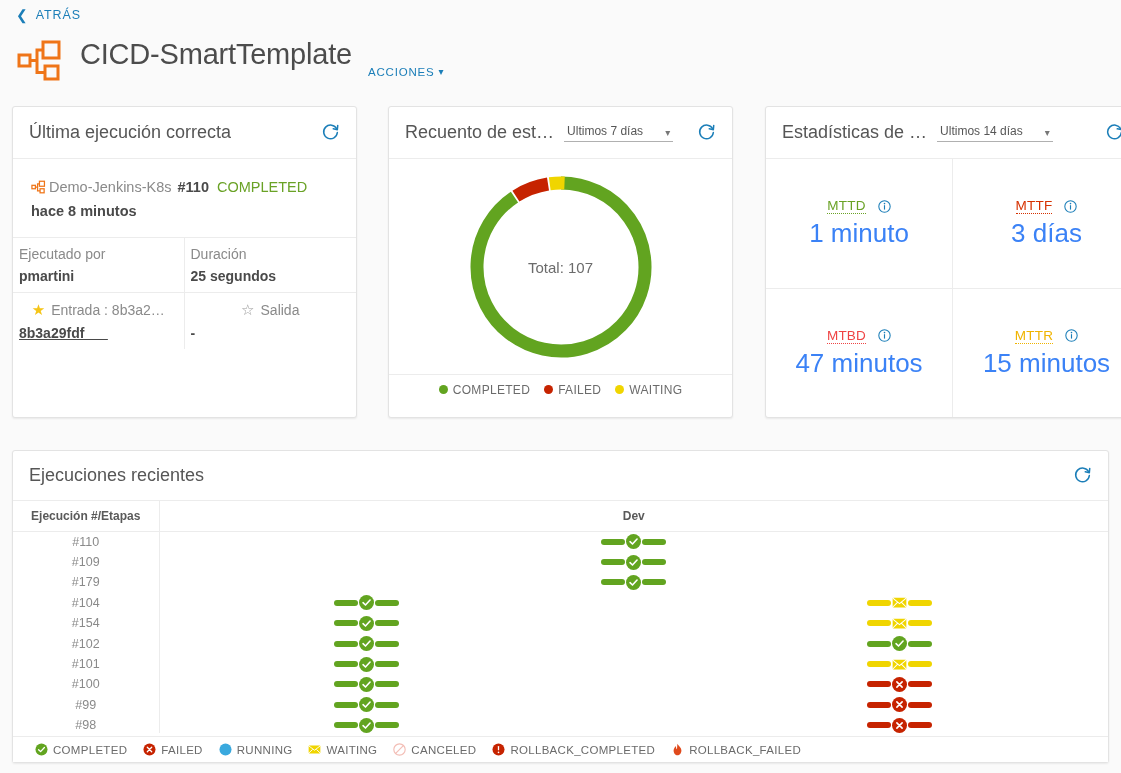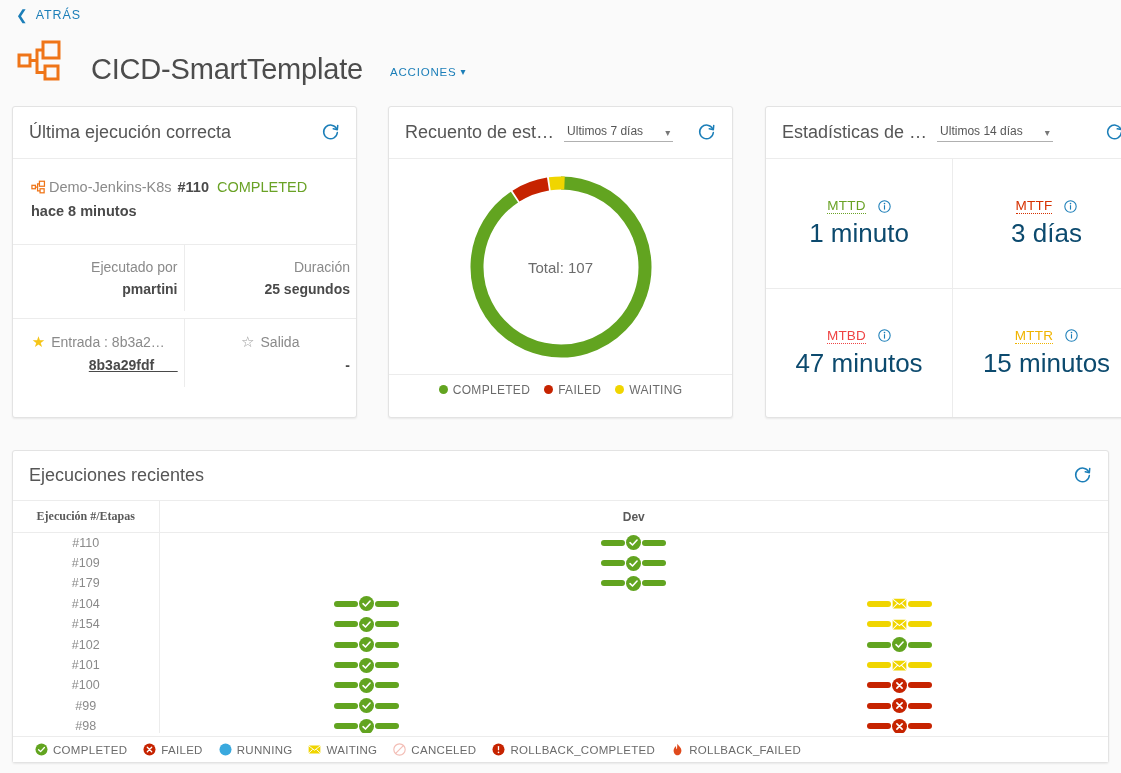--- a/index.html
+++ b/index.html
@@ -18,21 +18,21 @@
     position: absolute; left: 16px; top: 8px;
     display: flex; align-items: center; gap: 7px;
     color: #1b7eb8; font-size: 12.5px; letter-spacing: .9px;
     cursor: pointer;
   }
   .back-chevron { font-size: 14px; line-height: 1; margin-top: -1px; }
 
   
   .title-row {
     position: absolute; left: 16px; top: 38px;
-    display: flex; align-items: flex-end; gap: 27px;
+    display: flex; align-items: flex-start; gap: 16px;
   }
   .tpl-icon { width: 48px; height: 48px; flex: none; }
   .page-title {
     font-size: 29px; font-weight: 400; color: #4c4c4c;
     letter-spacing: -.2px; white-space: nowrap;
   }
   .acciones {
     display: flex; align-items: flex-end; gap: 4px;
     color: #1b7eb8; font-size: 11.5px; letter-spacing: .8px;
     margin-bottom: 2px; cursor: pointer; align-self: flex-end;
@@ -76,23 +76,22 @@
   }
   .mini-tpl-icon { width: 15px; height: 15px; flex: none; }
   .lastrun-num { font-weight: 700; color: #4a4a4a; margin-left: 3px; }
   .lastrun-status { color: #6aa226; margin-left: 5px; }
   .lastrun-ago { font-size: 14.5px; font-weight: 700; color: #4a4a4a; margin-top: 8px; }
   .grid2 {
     display: grid; grid-template-columns: 1fr 1fr;
     margin: 18px 0 0 0;
   }
   .grid2 .cell {
-    text-align: right; padding: 14px 6px;
+    text-align: left; padding: 8px 6px;
     border-top: 1px solid #ececec;
-    margin-top: 7px;
   }
   .grid2 .cell:nth-child(odd) { border-right: 1px solid #ececec; }
   .cell-label { font-size: 14px; color: #8a8a8a; }
   .cell-value { font-size: 14px; font-weight: 700; color: #4a4a4a; margin-top: 6px; }
   .cell-label.with-icon {
     display: flex; align-items: center; justify-content: center; gap: 6px;
   }
   .star-filled { color: #f5c518; font-size: 15px; }
   .star-empty { color: #9a9a9a; font-size: 15px; }
   .mono-underline { text-decoration: underline; text-decoration-color: #4a4a4a; }
@@ -130,36 +129,36 @@
   .stat-cell:nth-child(odd) { border-right: 1px solid #ececec; }
   .stat-cell:nth-child(3), .stat-cell:nth-child(4) { border-top: 1px solid #ececec; }
   .stat-key {
     display: flex; align-items: center; gap: 12px;
     font-size: 13.5px; letter-spacing: .2px;
   }
   .stat-key .k {
     border-bottom: 1px dotted currentColor; cursor: help;
   }
   .info-i { color: #1b7eb8; display: inline-flex; }
-  .stat-val { font-size: 26px; color: #0c4a6e; margin-top: 4px; white-space: nowrap; }
+  .stat-val { font-size: 26px; color: #3b82f6; margin-top: 4px; white-space: nowrap; }
 
   
   #card-recent { left: 12px; top: 450px; width: 1097px; height: 313px; }
   .recent-head {
     display: flex; align-items: center; height: 50px;
     padding: 0 16px; border-bottom: 1px solid #ececec;
   }
   .runs-table { width: 100%; border-collapse: collapse; table-layout: fixed; }
   .runs-table th {
     font-size: 12px; font-weight: 700; color: #5a5a5a;
     padding: 8px 0; border-bottom: 1px solid #ececec;
     text-align: center;
   }
   .runs-table th.col-run {
-    width: 146px; border-right: 1px solid #ececec; font-family: Liberation Serif, serif;
+    width: 146px; border-right: 1px solid #ececec;
   }
   .runs-table td {
     font-size: 12.5px; color: #8a8a8a; text-align: center;
     height: 20.4px; padding: 0;
   }
   .runs-table td.col-run { border-right: 1px solid #ececec; }
   .stage-row { display: flex; align-items: center; justify-content: center; }
   .stage-cluster {
     display: inline-flex; align-items: center; gap: 1px;
     transform: translateX(var(--shift, 0px));

